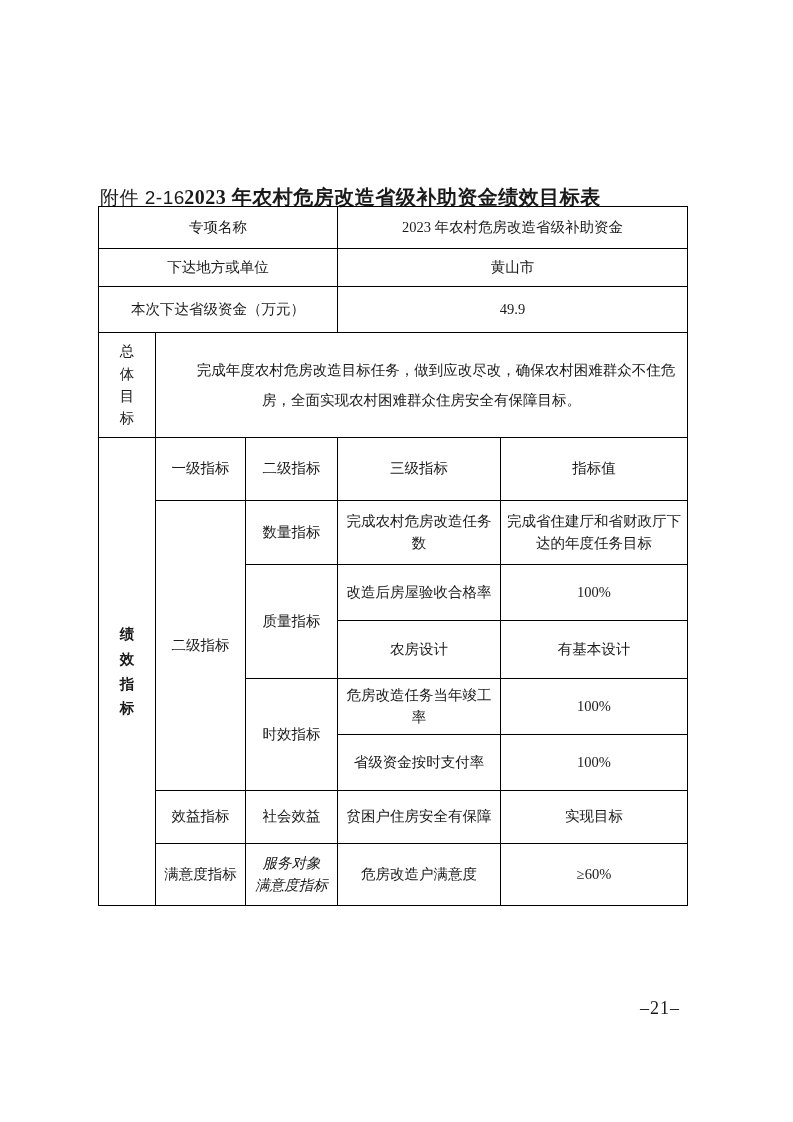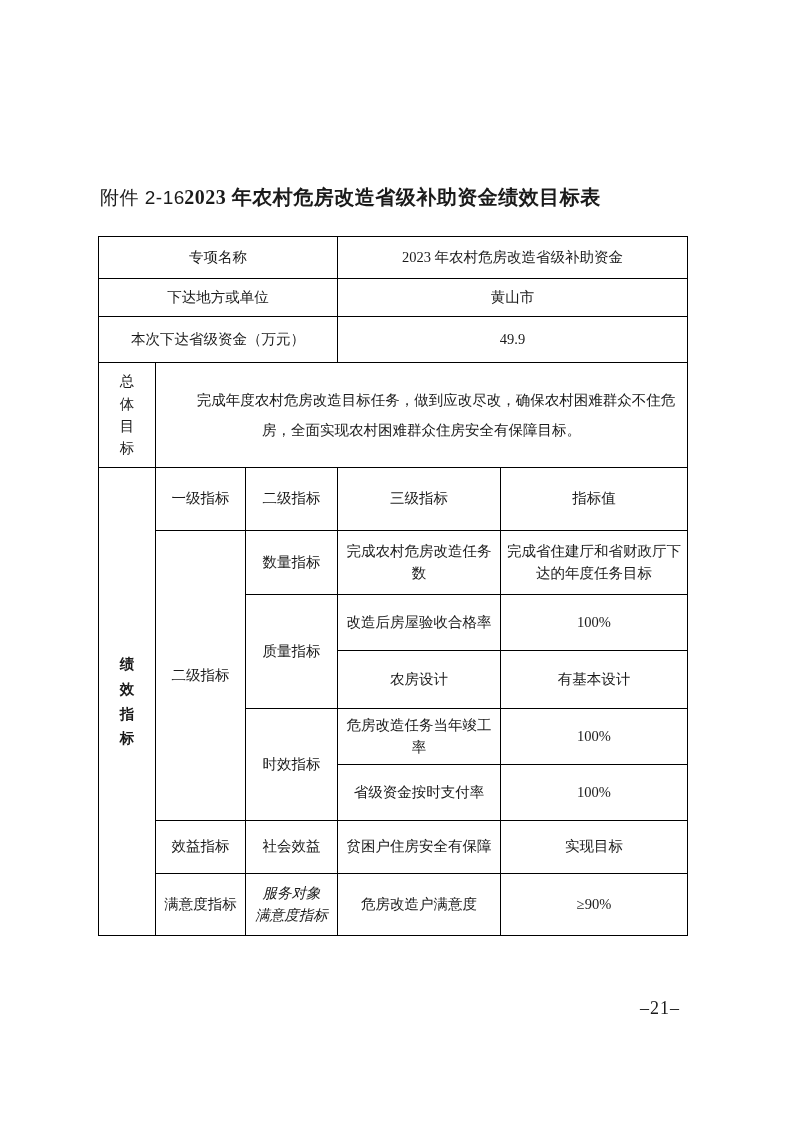--- a/index.html
+++ b/index.html
@@ -27,21 +27,21 @@
     top: 184px;
     width: 589px;
     text-align: center;
     font-size: 20px;
     font-weight: bold;
     letter-spacing: 0.5px;
   }
   table.main-table {
     position: absolute;
     left: 98px;
-    top: 236px;
+    top: 206px;
     width: 589px;
     border-collapse: collapse;
     table-layout: fixed;
     font-size: 14.5px;
     padding-left: 28px;
   }
   table.main-table td, table.main-table th {
     border: 1.5px solid #000;
     text-align: center;
     vertical-align: middle;
@@ -157,18 +157,18 @@
     <td>效益指标</td>
     <td>社会效益</td>
     <td>贫困户住房安全有保障</td>
     <td>实现目标</td>
   </tr>
   <tr style="height:62px">
     <td>满意度指标</td>
     <td class="pre-wrap">服务对象
 满意度指标</td>
     <td>危房改造户满意度</td>
-    <td>≥90%</td>
+    <td>≥60%</td>
   </tr>
 </tbody>
   </table>
 
 <div class="page-number">–21–</div>
 
 </body></html>

